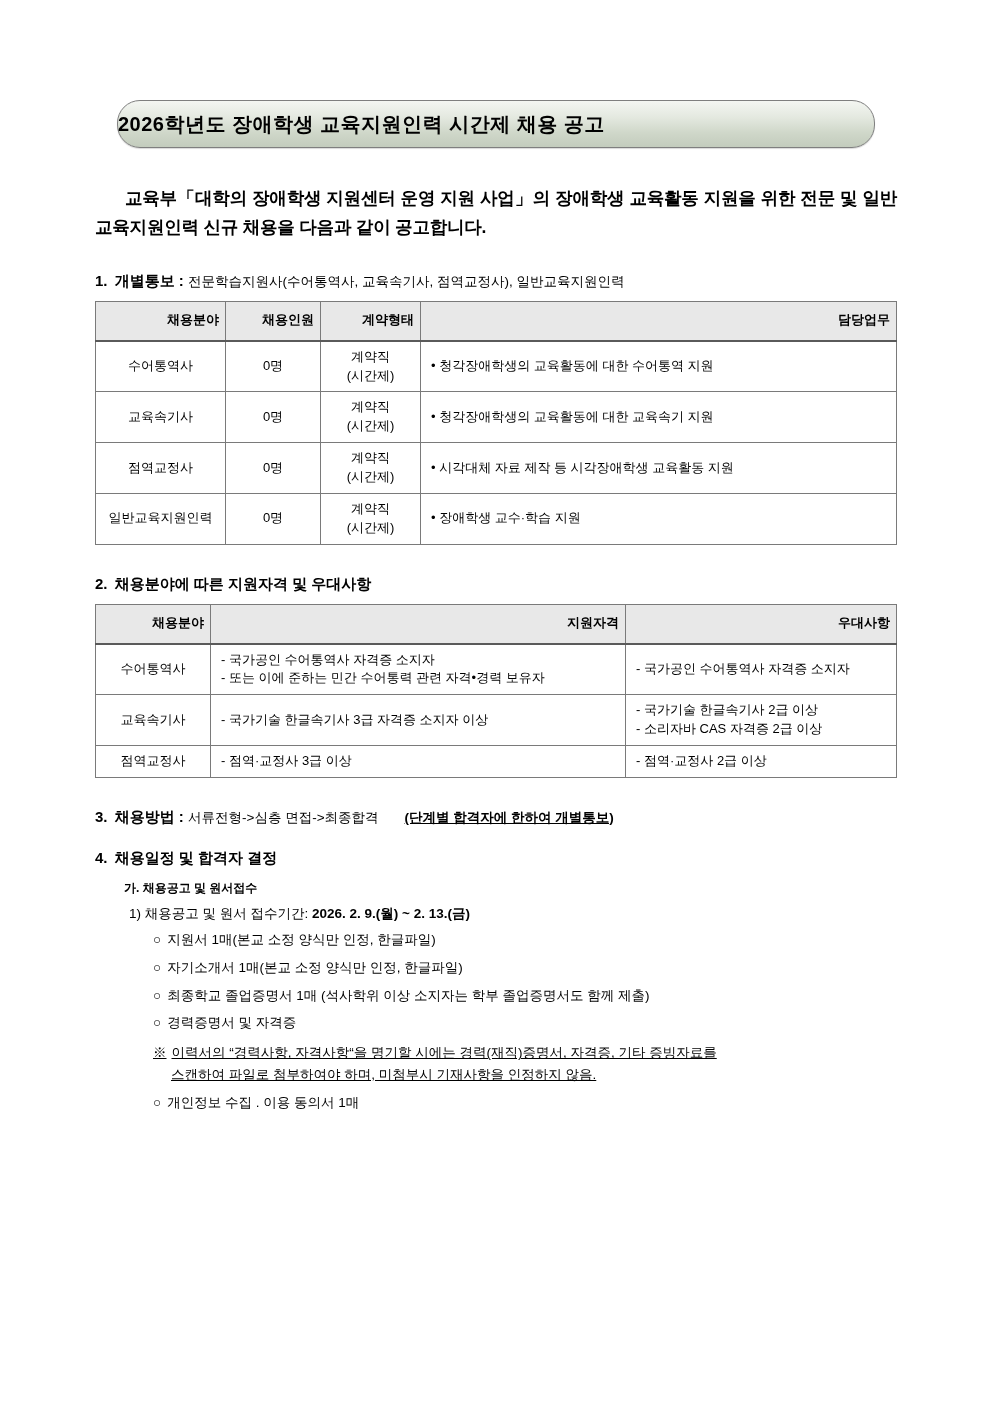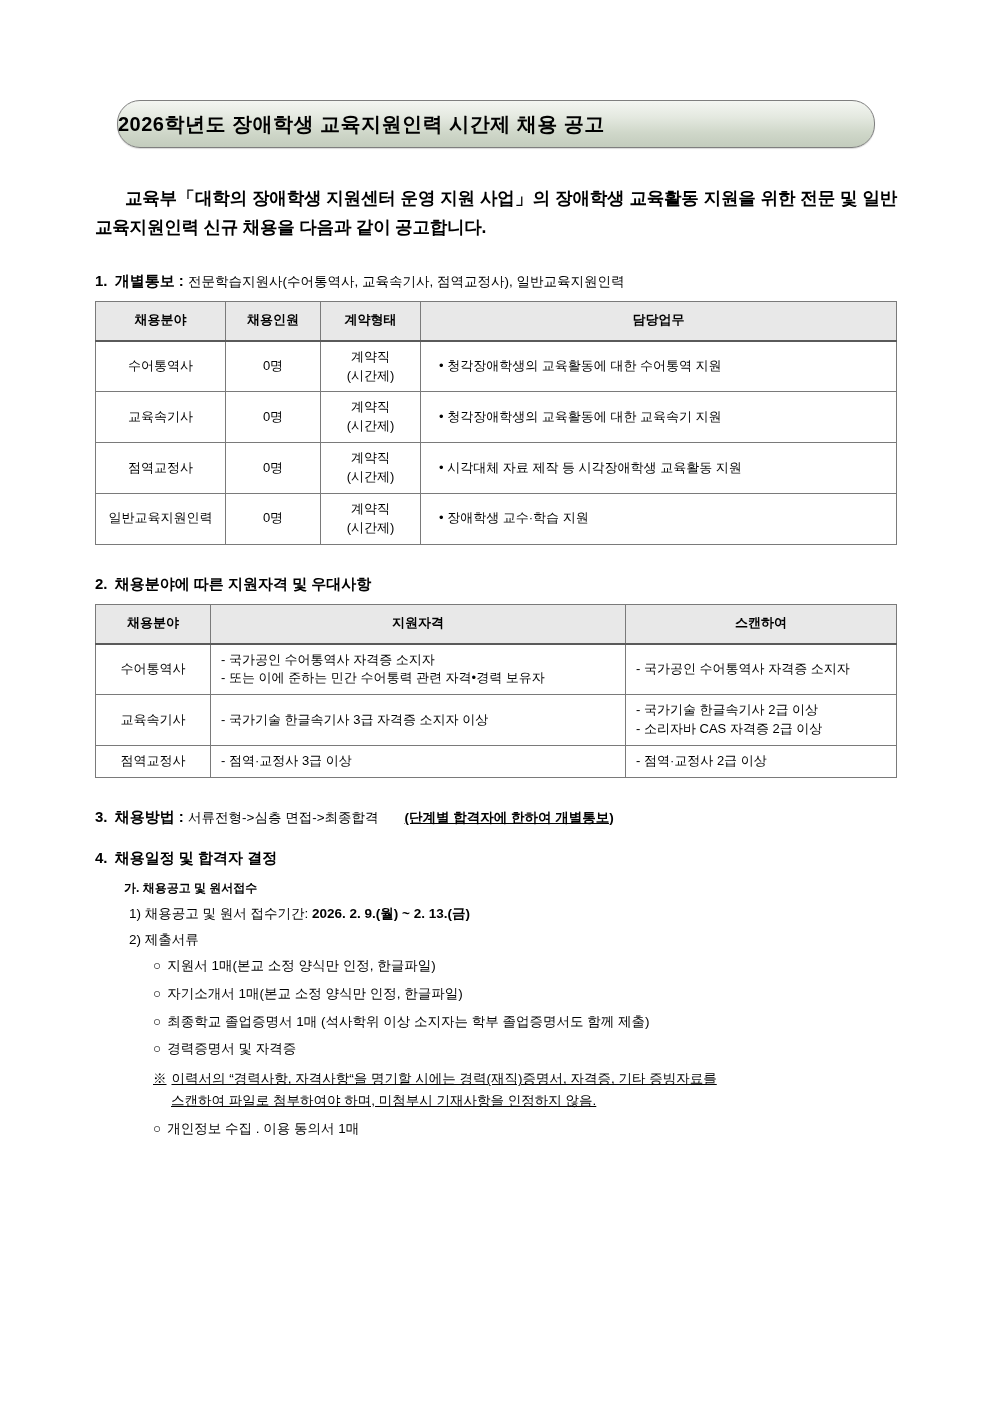--- a/index.html
+++ b/index.html
@@ -80,33 +80,33 @@
   table.doc th,
   table.doc td {
     border: 1px solid #7a7a7a;
     padding: 6px 6px;
     vertical-align: middle;
     line-height: 1.45;
   }
   table.doc thead th {
     background: #e8e8e8;
     font-weight: bold;
-    text-align: center;
+    text-align: right;
     height: 26px;
     border-bottom: 2px solid #5a5a5a;
   }
   .c { text-align: center; }
   .nowrapline { white-space: pre-line; }
 
   
   .t1 col.c1 { width: 130px; }
   .t1 col.c2 { width: 95px; }
   .t1 col.c3 { width: 100px; }
   .t1 col.c4 { width: auto; }
-  .t1 td.duty { text-align: left; padding-left: 18px; }
+  .t1 td.duty { text-align: left; padding-left: 10px; }
 
   
   .t2 col.c1 { width: 115px; }
   .t2 col.c2 { width: 415px; }
   .t2 col.c3 { width: auto; }
   .t2 td.q, .t2 td.p { text-align: left; padding-left: 10px; }
   .t2 td.cat { text-align: center; font-weight: normal; }
   .t2 td.cat.bold { font-weight: bold; }
 
   
@@ -213,21 +213,21 @@
   <table class="doc t2">
     <colgroup>
         <col class="c1">
         <col class="c2">
         <col class="c3">
       </colgroup>
     <thead>
       <tr>
         <th>채용분야</th>
         <th>지원자격</th>
-        <th>스캔하여</th>
+        <th>우대사항</th>
       </tr>
     </thead>
     <tbody>
       <tr>
         <td class="cat nowrapline">수어통역사</td>
         <td class="q nowrapline">- 국가공인 수어통역사 자격증 소지자
 - 또는 이에 준하는 민간 수어통력 관련 자격•경력 보유자</td>
         <td class="p nowrapline">- 국가공인 수어통역사 자격증 소지자</td>
       </tr>
       <tr>
@@ -256,24 +256,20 @@
   </div>
 
   <div class="lv1">가. 채용공고 및 원서접수</div>
 
   <div class="lv2">
     <span>1)</span>
     <span>채용공고 및 원서 접수기간:</span>
     <span class="bold">2026. 2. 9.(월) ~ 2. 13.(금)</span>
   </div>
 
-  <div class="lv2">
-    <span>2)</span>
-    <span>제출서류</span>
-  </div>
 
   <div class="lv3">
     <span class="circ">○</span><span>지원서 1매(본교 소정 양식만 인정, 한글파일)</span>
   </div>
   <div class="lv3">
     <span class="circ">○</span><span>자기소개서 1매(본교 소정 양식만 인정, 한글파일)</span>
   </div>
   <div class="lv3">
     <span class="circ">○</span><span>최종학교 졸업증명서 1매 (석사학위 이상 소지자는 학부 졸업증명서도 함께 제출)</span>
   </div>

